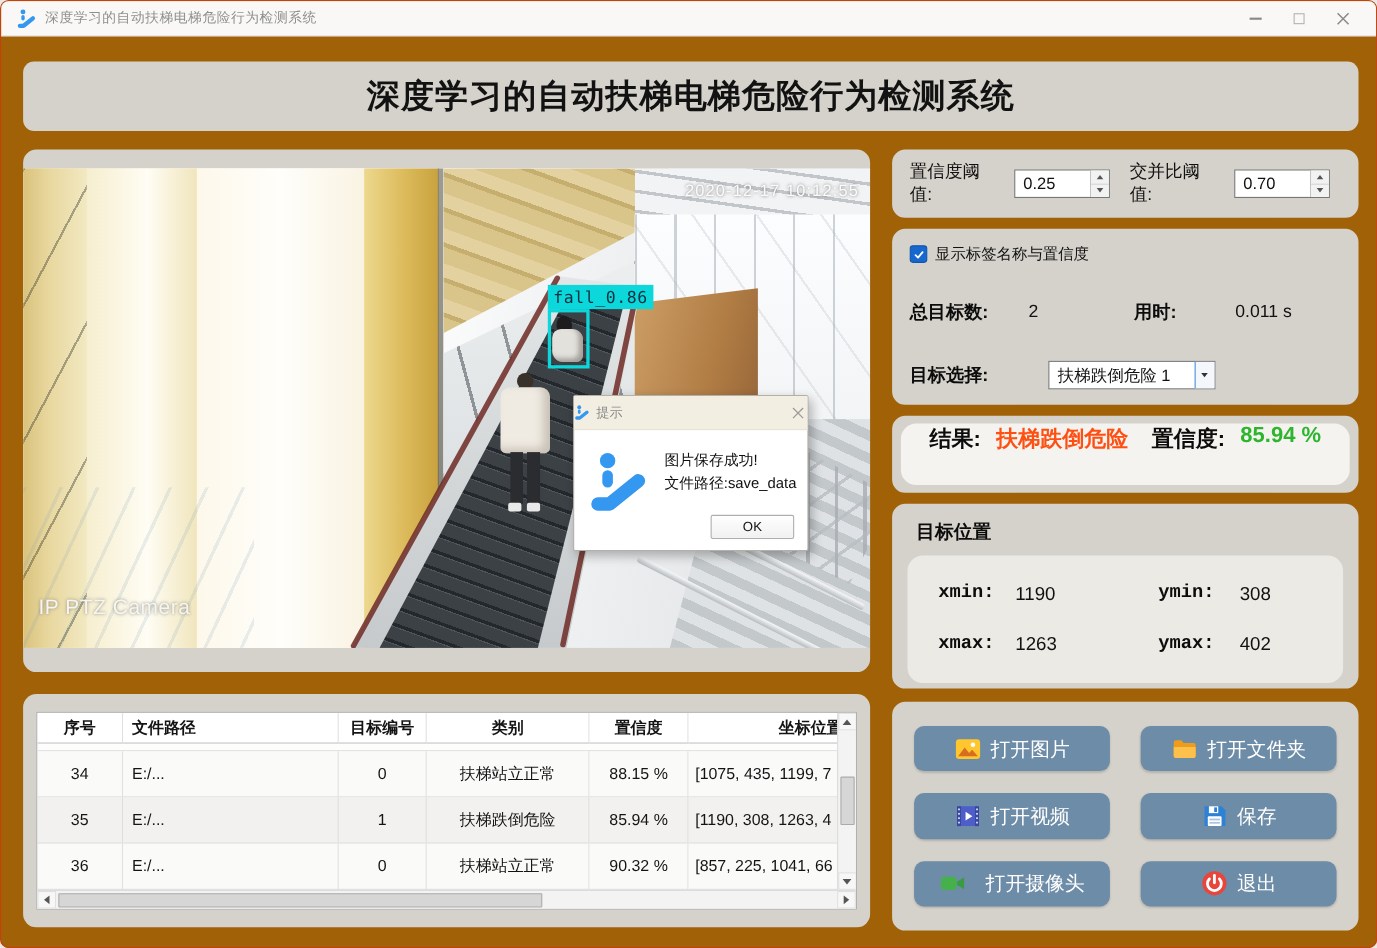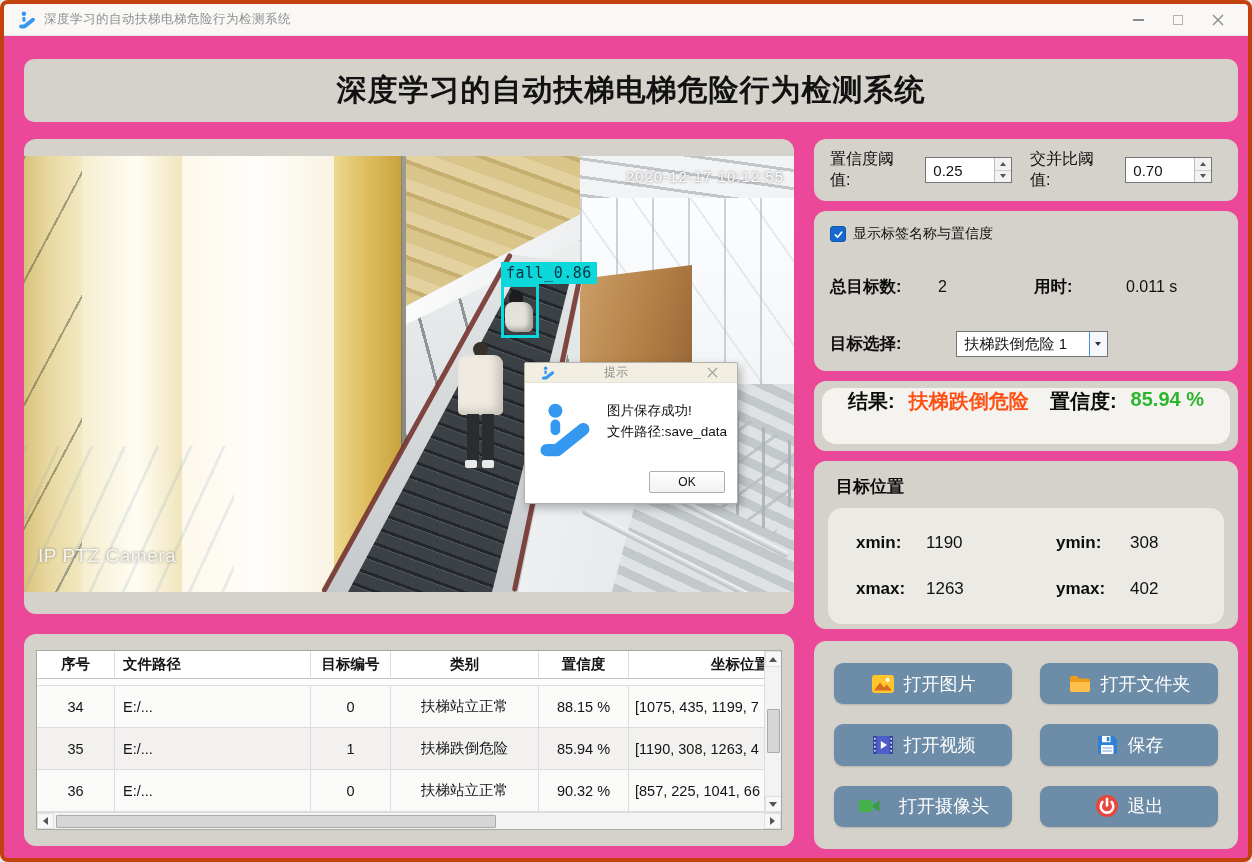--- a/index.html
+++ b/index.html
@@ -1,19 +1,19 @@
 <!DOCTYPE html>
 <html><head>
 <meta charset="utf-8">
 <style>
   * { margin:0; padding:0; box-sizing:border-box; }
   html,body { background:#e9e8e6; }
   body { font-family:"Liberation Sans","DejaVu Sans",sans-serif; }
-  .window { position:relative; width:1252px; height:862px; background:#ec4899;
-            border:4px solid #c2410c; border-radius:8px; overflow:hidden; }
+  .window { position:relative; width:1252px; height:862px; background:#a16207;
+            border:1px solid #c2410c; border-radius:8px; overflow:hidden; }
 
   
   .titlebar { position:absolute; left:0; top:0; width:100%; height:32px; background:#f9f8f6;
               border-bottom:1px solid #e4e2de; display:flex; align-items:center; padding:0 10px; }
   .titlebar .app-icon { width:18px; height:18px; margin:0 8px 0 4px; }
   .titlebar .title { font-size:12.5px; color:#8f8f8f; letter-spacing:.5px; }
   .win-controls { margin-left:auto; display:flex; align-items:center; }
   .win-btn { width:40px; height:28px; display:flex; align-items:center; justify-content:center; cursor:default; }
   .glyph-min { width:11px; height:2px; background:#8a8a8a; }
   .glyph-max { width:10px; height:10px; border:1.4px solid #b5b3b0; }
@@ -94,21 +94,21 @@
   .det-label { left:477px; top:106px; height:22px; padding:0 5px; background:#0cd8dc; color:#0b3140;
       font:15px "DejaVu Sans Mono",monospace; display:flex; align-items:center; letter-spacing:.5px; }
   .ph-timestamp { right:10px; top:12px; color:#fbfbfa; font-size:15px; letter-spacing:1px;
       text-shadow:0 0 3px rgba(100,100,100,.9); }
   .ph-camlabel { left:14px; bottom:25px; color:#f6f5f1; font-size:19px; letter-spacing:.5px;
       text-shadow:0 0 3px rgba(120,120,110,.9); }
 
   
   .dialog { position:absolute; left:520px; top:358px; width:214px; height:142px; background:#fff;
             border:1px solid #b3b0aa; border-radius:2px; box-shadow:3px 4px 10px rgba(0,0,0,.28); z-index:50; }
-  .dialog-titlebar { height:20px; background:#f3eee2; display:flex; align-items:center; padding:0 16px; border-bottom:1px solid #e7e2d6;gap:43px; }
+  .dialog-titlebar { height:31px; background:#f3eee2; display:flex; align-items:center; padding:0 0; border-bottom:1px solid #e7e2d6; }
   .dialog-titlebar .d-icon { width:14px; height:14px; margin-right:6px; }
   .dialog-titlebar .d-title { font-size:12px; color:#8a8a8a; }
   .dialog-close { margin-left:auto; width:18px; height:18px; display:flex; align-items:center; justify-content:center; }
   .dialog-body { display:flex; padding:12px 8px 0 12px; }
   .dialog-body .big-icon { width:56px; height:62px; flex:0 0 auto; margin-top:4px; }
   .dialog-msg { margin-left:14px; font-size:13.5px; color:#101010; line-height:1.55; padding-top:6px; }
   .dialog-ok { position:absolute; right:12px; bottom:10px; width:76px; height:22px;
       background:linear-gradient(#fefefe,#f1f1f1); border:1px solid #aeaeae; border-radius:2px;
       font-size:12px; color:#111; display:flex; align-items:center; justify-content:center; }
 
@@ -181,21 +181,21 @@
   .card-result { top:377px; height:70px; padding:7px 8px; }
   .result-inner { width:100%; height:100%; background:#f5f3ef; border-radius:14px; display:flex; align-items:flex-start; padding:0 26px; }
   .result-inner .rl { font-size:20px; font-weight:700; color:#0c0c0c; }
   .result-inner .rv { font-size:20px; font-weight:700; margin-left:14px; }
   .result-inner .rl2 { margin-left:auto; }
 
   .card-position { top:457px; height:168px; padding:12px 14px; }
   .pos-title { font-size:17px; font-weight:700; color:#0c0c0c; margin:2px 0 10px 8px; }
   .pos-inner { background:#eceae5; border-radius:14px; height:116px; display:grid;
                grid-template-columns:70px 130px 74px 1fr; align-content:center; row-gap:26px; padding:0 28px; }
-  .pos-inner .pl { font-size:17px; font-weight:700; color:#0c0c0c; }
+  .pos-inner .pl { font-size:17px; font-weight:700; color:#0c0c0c;font-family:Liberation Mono, monospace; }
   .pos-inner .pv { font-size:17px; color:#111; }
 
   .card-buttons { top:637px; height:208px; padding:22px 20px; display:grid;
                   grid-template-columns:1fr 1fr; column-gap:28px; row-gap:20px; }
   .btn { background:#6d8ca7; border:none; border-radius:9px; color:#fff; font-size:18px;
          font-family:inherit; display:flex; align-items:center; justify-content:center; gap:9px; cursor:default;
          box-shadow:0 1px 2px rgba(0,0,0,.15); }
   .btn svg { width:24px; height:24px; flex:0 0 auto; }
 </style>
 </head>

